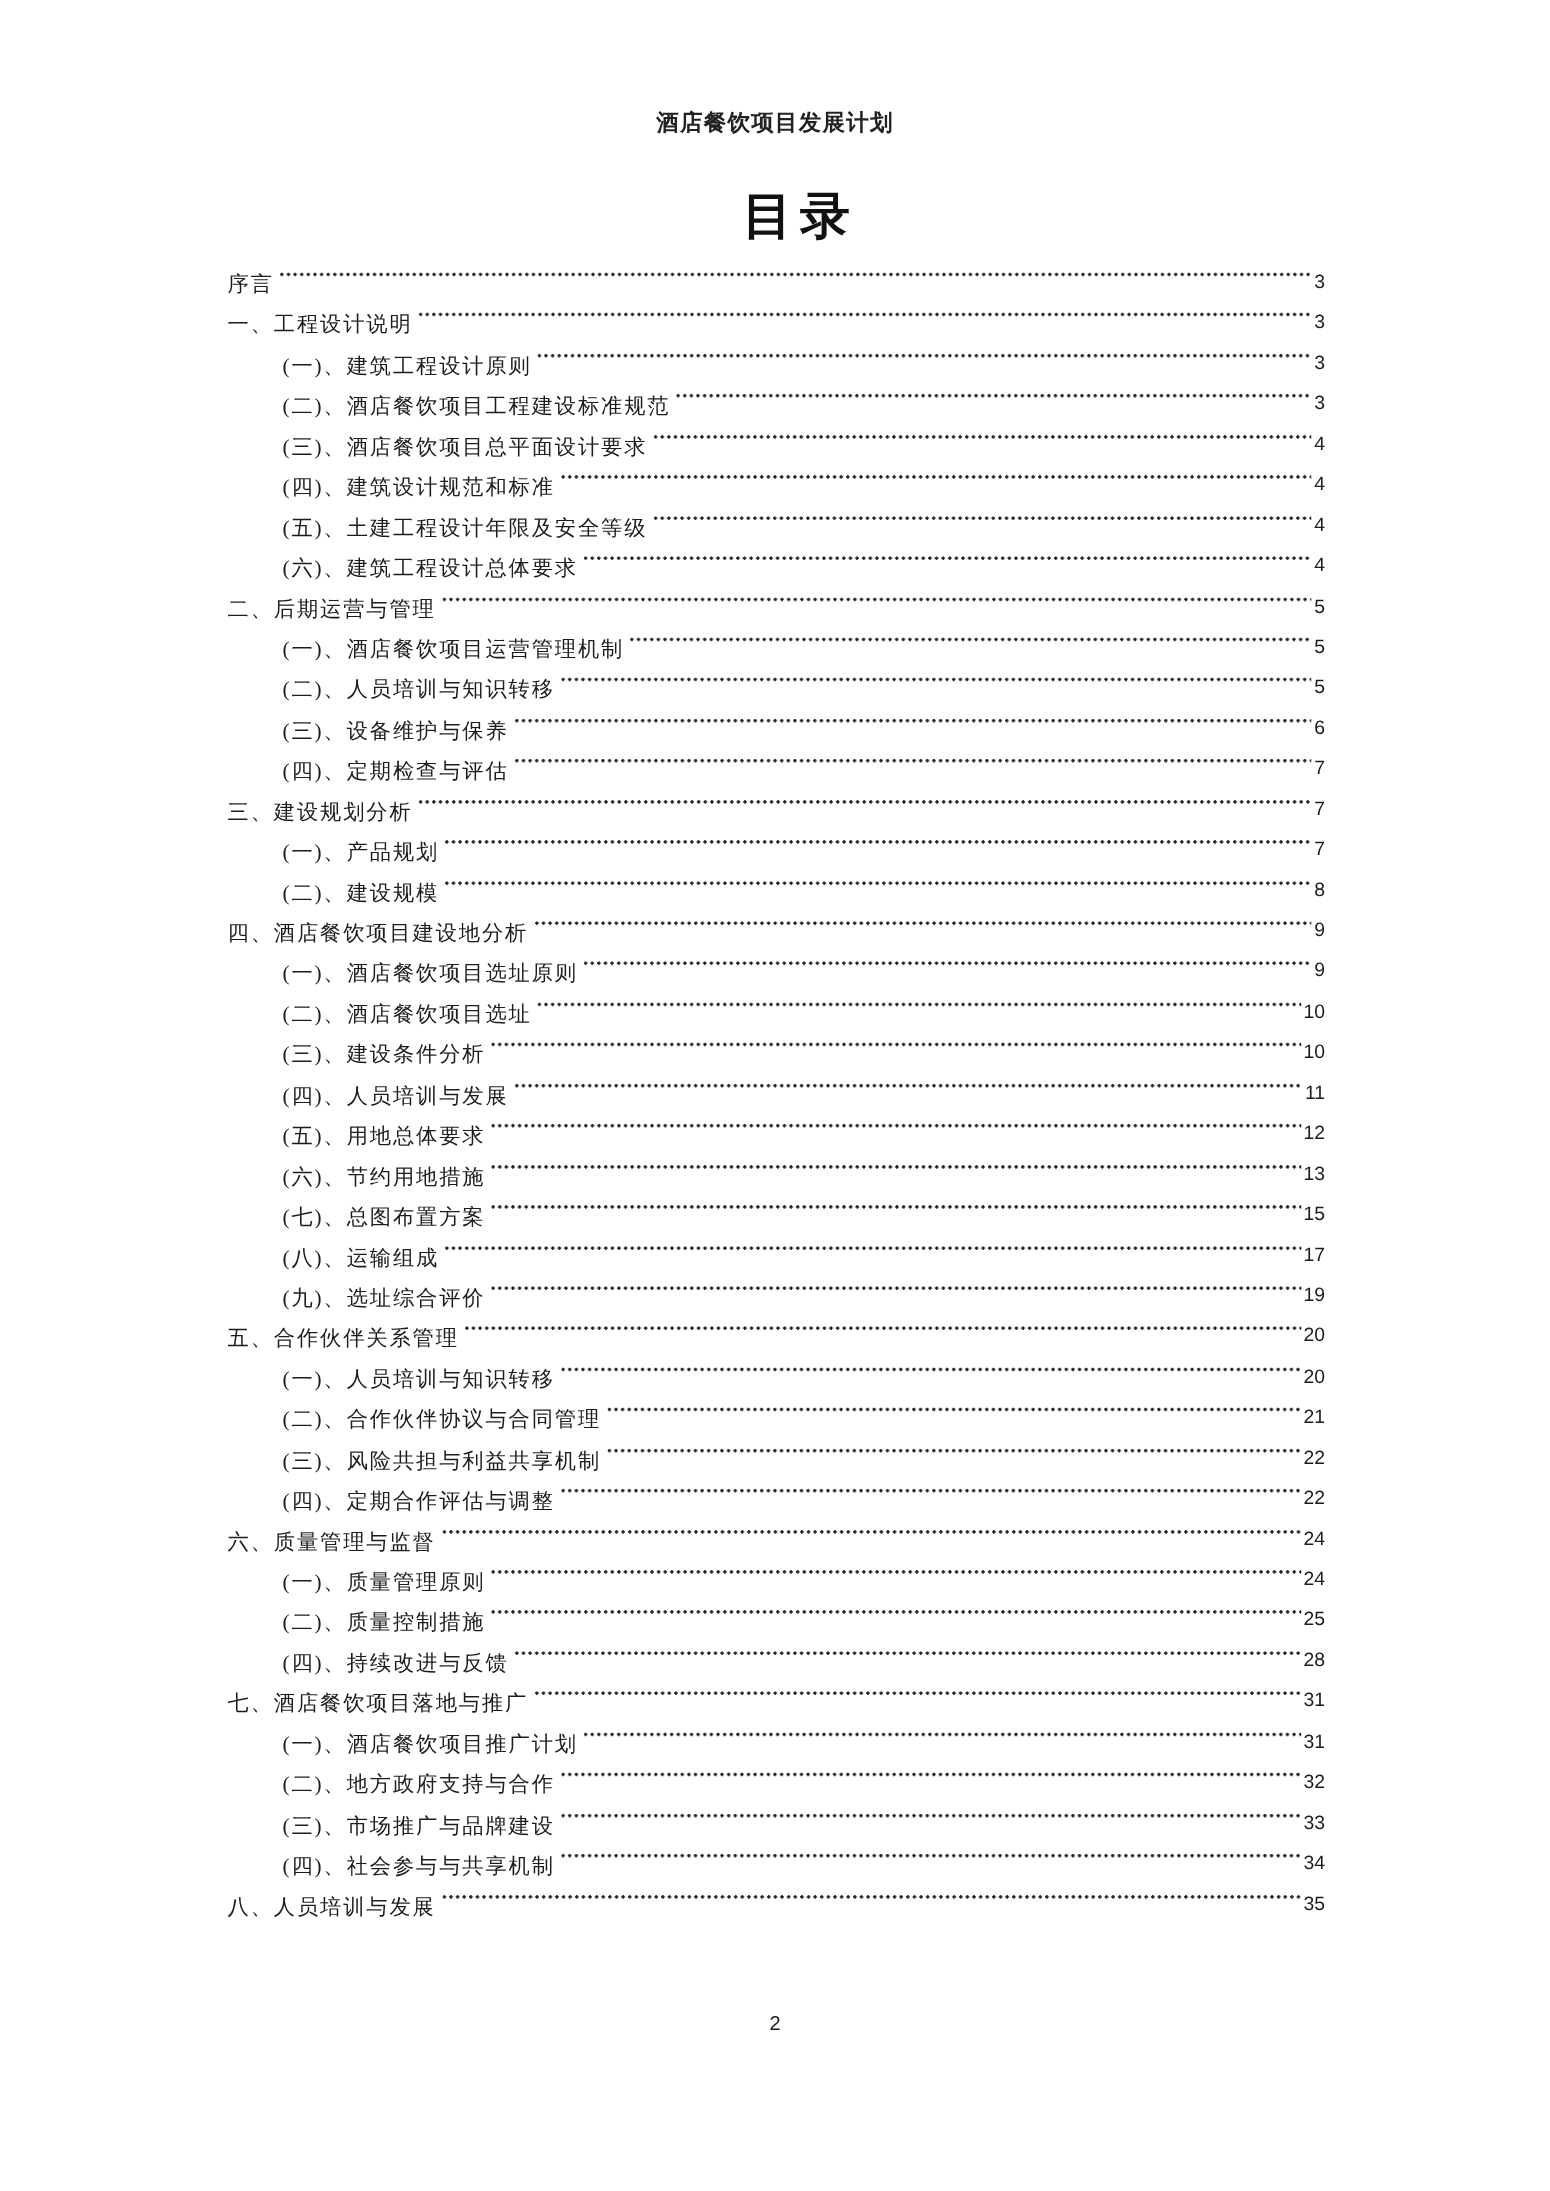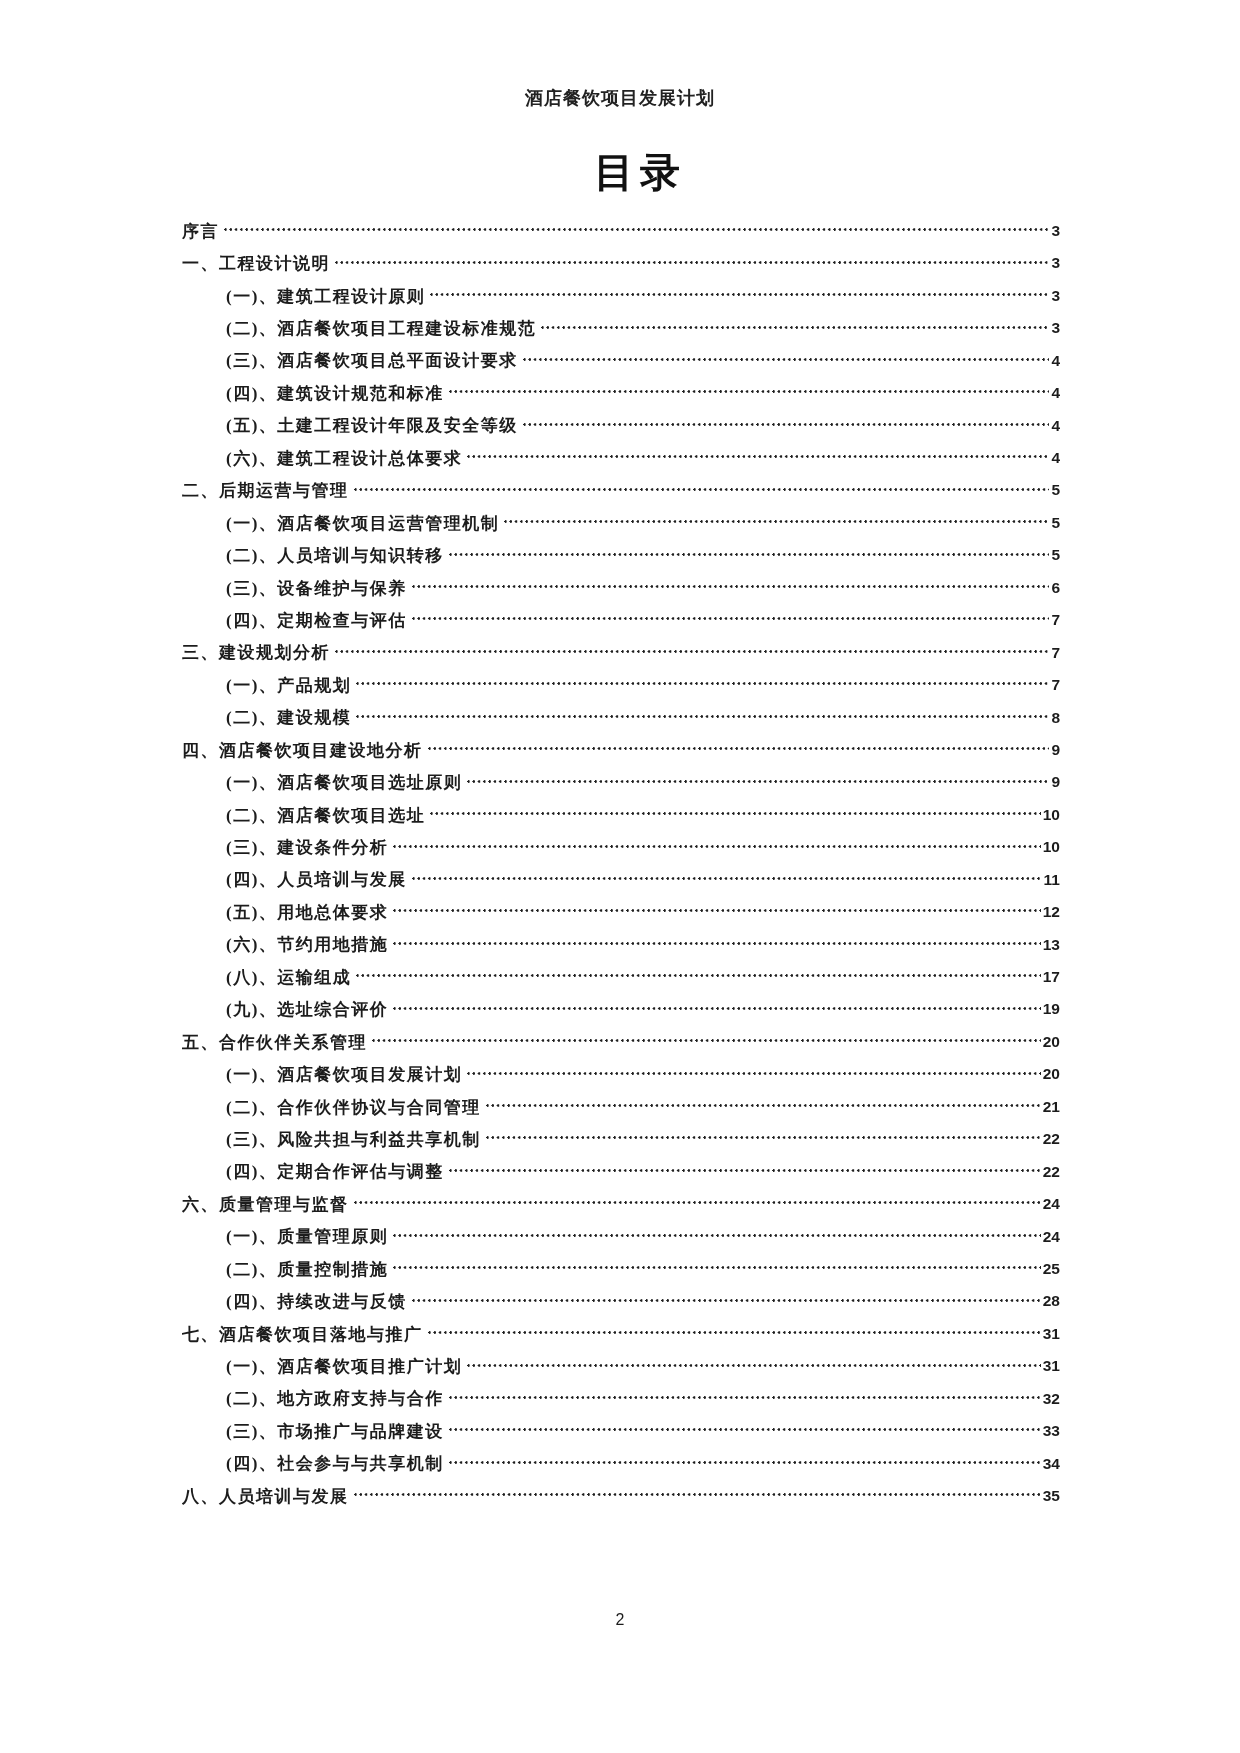--- a/index.html
+++ b/index.html
@@ -37,25 +37,24 @@
     margin-left:20px;
   }
   .toc{
     position:absolute;
     top:218px;
     left:182px;
     width:878px;
   }
   .toc-row{
     display:flex;
-    align-items:center;
+    align-items:flex-start;
     height:32.45px;
     white-space:nowrap;
     overflow:hidden;
-    font-weight:bold;
   }
   .toc-row.lvl2{ padding-left:44px; }
   .toc-title{
     flex:0 0 auto;
     font-size:17px;
     line-height:1.18;
     padding-bottom:5px;
     letter-spacing:1.5px;
     color:#1c1c1c;
   }
@@ -206,36 +205,41 @@
     <span class="toc-title">(五)、用地总体要求</span>
     <span class="toc-leader"></span>
     <span class="toc-page">12</span>
   </div>
       <div class="toc-row lvl2">
     <span class="toc-title">(六)、节约用地措施</span>
     <span class="toc-leader"></span>
     <span class="toc-page">13</span>
   </div>
       <div class="toc-row lvl2">
+    <span class="toc-title">(七)、总图布置方案</span>
+    <span class="toc-leader"></span>
+    <span class="toc-page">15</span>
+  </div>
+      <div class="toc-row lvl2">
     <span class="toc-title">(八)、运输组成</span>
     <span class="toc-leader"></span>
     <span class="toc-page">17</span>
   </div>
       <div class="toc-row lvl2">
     <span class="toc-title">(九)、选址综合评价</span>
     <span class="toc-leader"></span>
     <span class="toc-page">19</span>
   </div>
       <div class="toc-row lvl1">
     <span class="toc-title">五、合作伙伴关系管理</span>
     <span class="toc-leader"></span>
     <span class="toc-page">20</span>
   </div>
       <div class="toc-row lvl2">
-    <span class="toc-title">(一)、酒店餐饮项目发展计划</span>
+    <span class="toc-title">(一)、人员培训与知识转移</span>
     <span class="toc-leader"></span>
     <span class="toc-page">20</span>
   </div>
       <div class="toc-row lvl2">
     <span class="toc-title">(二)、合作伙伴协议与合同管理</span>
     <span class="toc-leader"></span>
     <span class="toc-page">21</span>
   </div>
       <div class="toc-row lvl2">
     <span class="toc-title">(三)、风险共担与利益共享机制</span>

